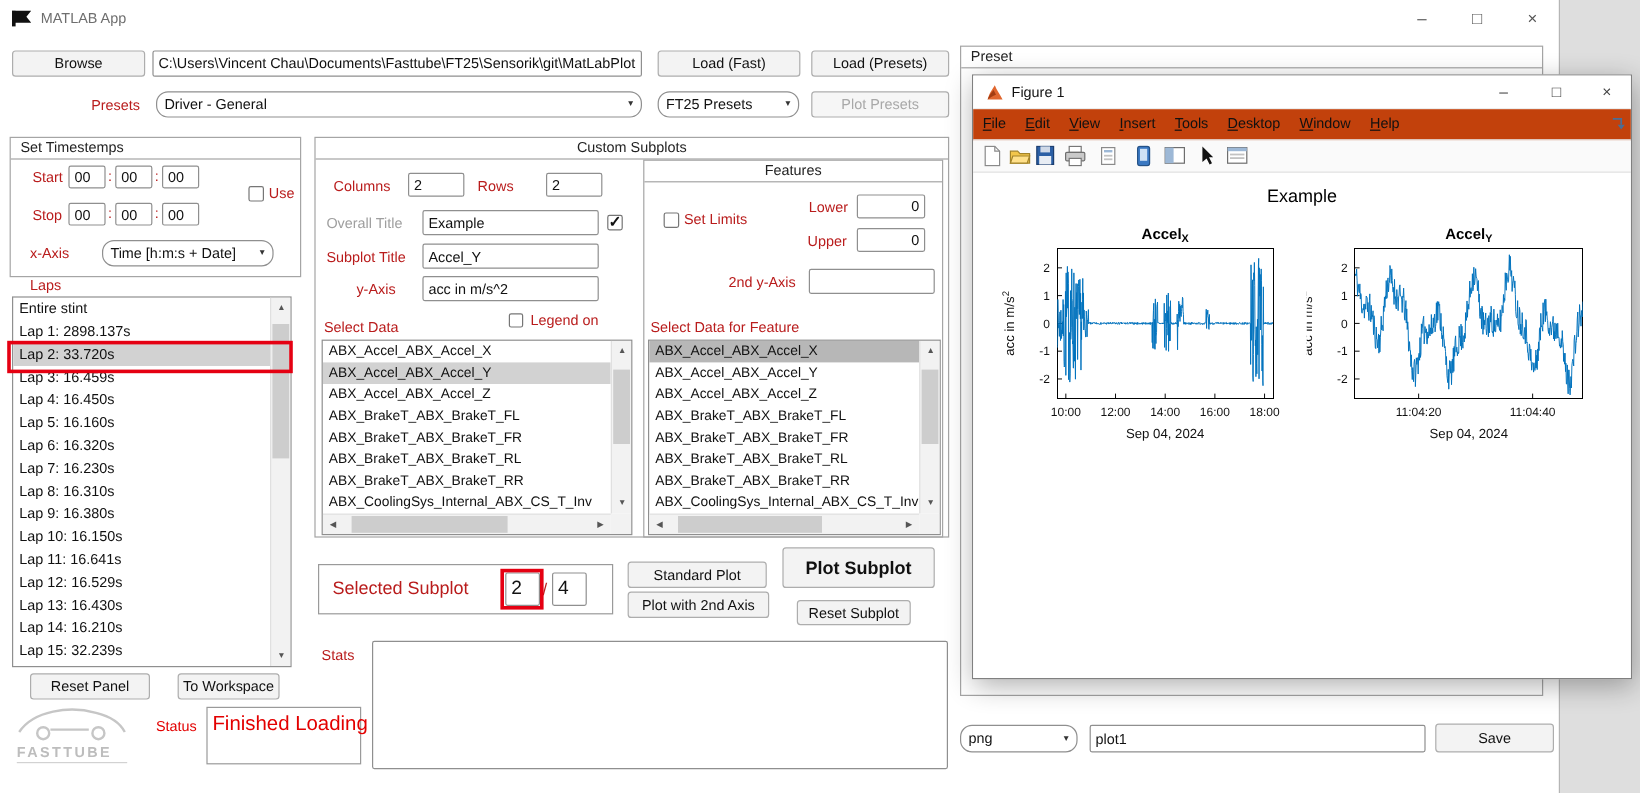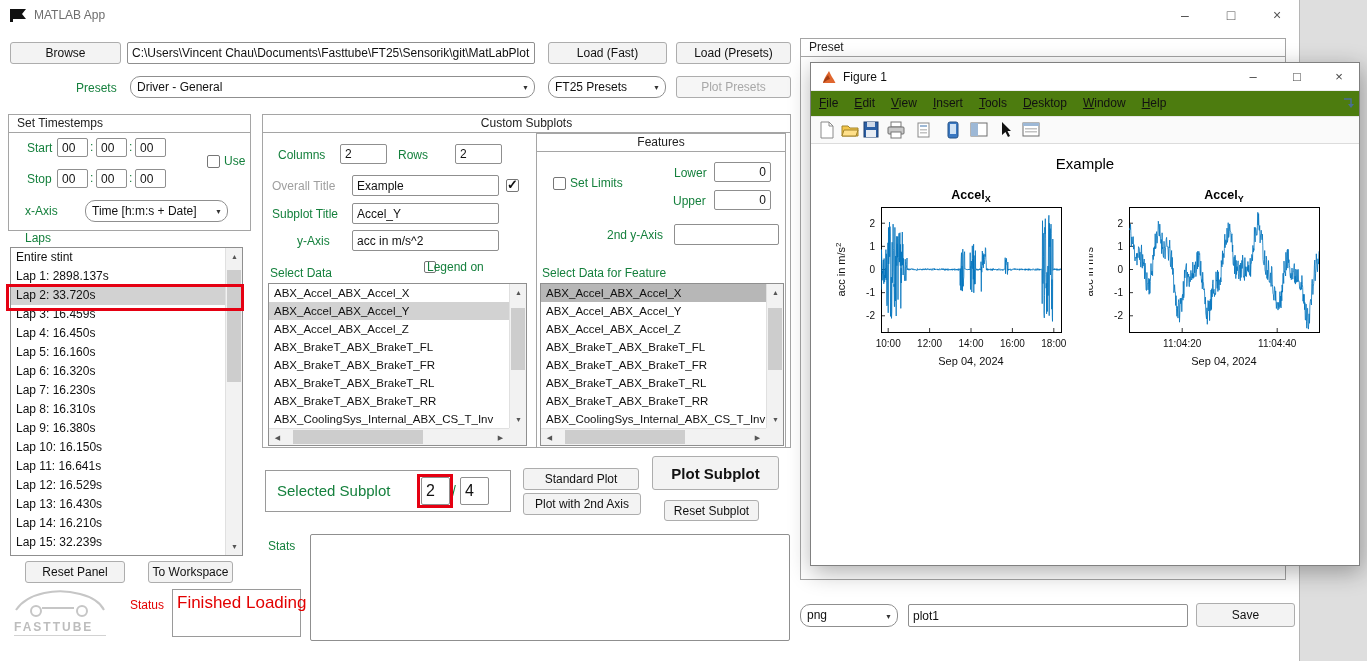--- a/index.html
+++ b/index.html
@@ -10,21 +10,21 @@
 .win-btn{position:absolute;top:0;width:46px;height:30px;text-align:center;line-height:30px;color:#555;font-size:14px;cursor:pointer}
 .btn{position:absolute;background:#f3f3f3;border:1px solid #adadad;border-radius:3px;font-size:12px;color:#111;text-align:center;cursor:pointer;padding:0}
 .btn.dis{color:#a8a8a8;background:#f6f6f6}
 .btn.bold{font-weight:bold;font-size:15px}
 .input{position:absolute;background:#fff;border:1px solid #8f8f8f;border-radius:2px;font-size:12px;padding:0 4px;color:#111;outline:none}
 .num{text-align:left}
 .rnum{text-align:right}
 .big{font-size:16px}
 .dd{position:absolute;background:#fff;border:1px solid #8f8f8f;border-radius:10px;font-size:12px;padding:3px 18px 0 6px;white-space:nowrap;overflow:hidden;cursor:pointer}
 .dd::after{content:"▼";position:absolute;right:5px;top:50%;transform:translateY(-50%);font-size:7px;color:#333}
-.lbl{position:absolute;font-size:12px;color:#15803d;white-space:nowrap}
+.lbl{position:absolute;font-size:12px;color:#b91c1c;white-space:nowrap}
 .lbl.dis{color:#9f9f9f}
 .lbl.red{color:#e30000}
 .lbl.biglbl{font-size:15px}
 .panel{position:absolute;border:1px solid #a5a5a5;background:#fff}
 .panel-title{height:18px;line-height:17px;border-bottom:1px solid #a5a5a5;padding:0 8px;font-size:12px;color:#222}
 .panel-title.center{text-align:center}
 .listbox{position:absolute;background:#fff;border:1px solid #8f8f8f;overflow:hidden}
 .list-items{position:absolute;left:0;top:0;right:17px;bottom:0;overflow:hidden}
 .dlist .list-items{bottom:17px}
 .list-item{height:19px;line-height:19px;padding:0 5px;white-space:nowrap;font-size:12px;cursor:default}
@@ -38,21 +38,21 @@
 .sb-thumb{position:absolute;background:#cdcdcd;cursor:pointer}
 .corner{position:absolute;right:0;bottom:0;width:17px;height:17px;background:#f2f2f2}
 .cb{position:absolute;width:13px;height:13px;background:#fff;border:1px solid #767676;border-radius:2px;cursor:pointer}
 .cb.checked::after{content:"✓";position:absolute;left:0;top:-3px;font-size:13px;font-weight:bold;color:#111}
 .groupbox{position:absolute;border:1px solid #9a9a9a;background:#fff}
 .red-ann{position:absolute;border:3px solid #e50012;z-index:40;pointer-events:none}
 .figwin{position:absolute;left:810px;top:62px;width:550px;height:504px;background:#fff;border:1px solid #808080;box-shadow:2px 6px 22px rgba(0,0,0,.32);z-index:20}
 .fig-titlebar{position:absolute;left:0;top:0;width:100%;height:28px;background:#fff;border-bottom:1px solid #ededed}
 .fig-title{position:absolute;left:32px;top:7px;font-size:12px;color:#111}
 .fig-btn{position:absolute;top:0;width:44px;height:28px;text-align:center;line-height:28px;color:#444;font-size:13px;cursor:pointer}
-.fig-menubar{position:absolute;left:0;top:28px;width:100%;height:26px;background:#4d7c0f;border-bottom:1px solid #e6e6e6}
+.fig-menubar{position:absolute;left:0;top:28px;width:100%;height:26px;background:#c2410c;border-bottom:1px solid #e6e6e6}
 .menu-item{display:inline-block;padding:5px 8px;font-size:12px;cursor:pointer}
 .menu-item::first-letter{text-decoration:underline}
 .fig-toolbar{position:absolute;left:0;top:54px;width:100%;height:27px;background:#fafafa;border-bottom:1px solid #dcdcdc}
 .tb-icon{position:absolute;top:4px;width:20px;height:18px;cursor:pointer}
 .fig-plot{position:absolute;left:0;top:81px;width:548px;height:421px;background:#fff}
 .suptitle{position:absolute;left:0;top:92px;width:100%;text-align:center;font-size:15px;color:#000}
 svg text{font-family:"Liberation Sans",sans-serif}
 .logo-text{position:absolute;font-weight:bold;color:#bdbdbd;letter-spacing:2px;font-size:12px}
 </style>
 </head>
@@ -155,21 +155,21 @@
     <input class="input num" style="left: 455px; top: 144px; width: 47px; height: 20px;" value="2">
     <div class="lbl dis" style="left:272px;top:179px">Overall Title</div>
     <input class="input" style="left: 352px; top: 175px; width: 147px; height: 21px;" value="Example">
     <span class="cb checked" style="left:506px;top:179px"></span>
     <div class="lbl" style="left:272px;top:207px">Subplot Title</div>
     <input class="input" style="left: 352px; top: 203px; width: 147px; height: 21px;" value="Accel_Y">
     <div class="lbl" style="left:297px;top:234px">y-Axis</div>
     <input class="input" style="left: 352px; top: 230px; width: 147px; height: 21px;" value="acc in m/s^2">
     <div class="lbl" style="left:270px;top:266px">Select Data</div>
     <span class="cb" style="left:424px;top:261px;width:12px;height:12px"></span>
-    <div class="lbl" style="left:427px;top:260px">Legend on</div>
+    <div class="lbl" style="left:442px;top:260px">Legend on</div>
 
     <div class="listbox dlist" style="left:268px;top:283px;width:259px;height:163px">
       <div class="list-items" id="data-list">
           <div class="list-item">ABX_Accel_ABX_Accel_X</div>
           <div class="list-item sel">ABX_Accel_ABX_Accel_Y</div>
           <div class="list-item">ABX_Accel_ABX_Accel_Z</div>
           <div class="list-item">ABX_BrakeT_ABX_BrakeT_FL</div>
           <div class="list-item">ABX_BrakeT_ABX_BrakeT_FR</div>
           <div class="list-item">ABX_BrakeT_ABX_BrakeT_RL</div>
           <div class="list-item">ABX_BrakeT_ABX_BrakeT_RR</div>

